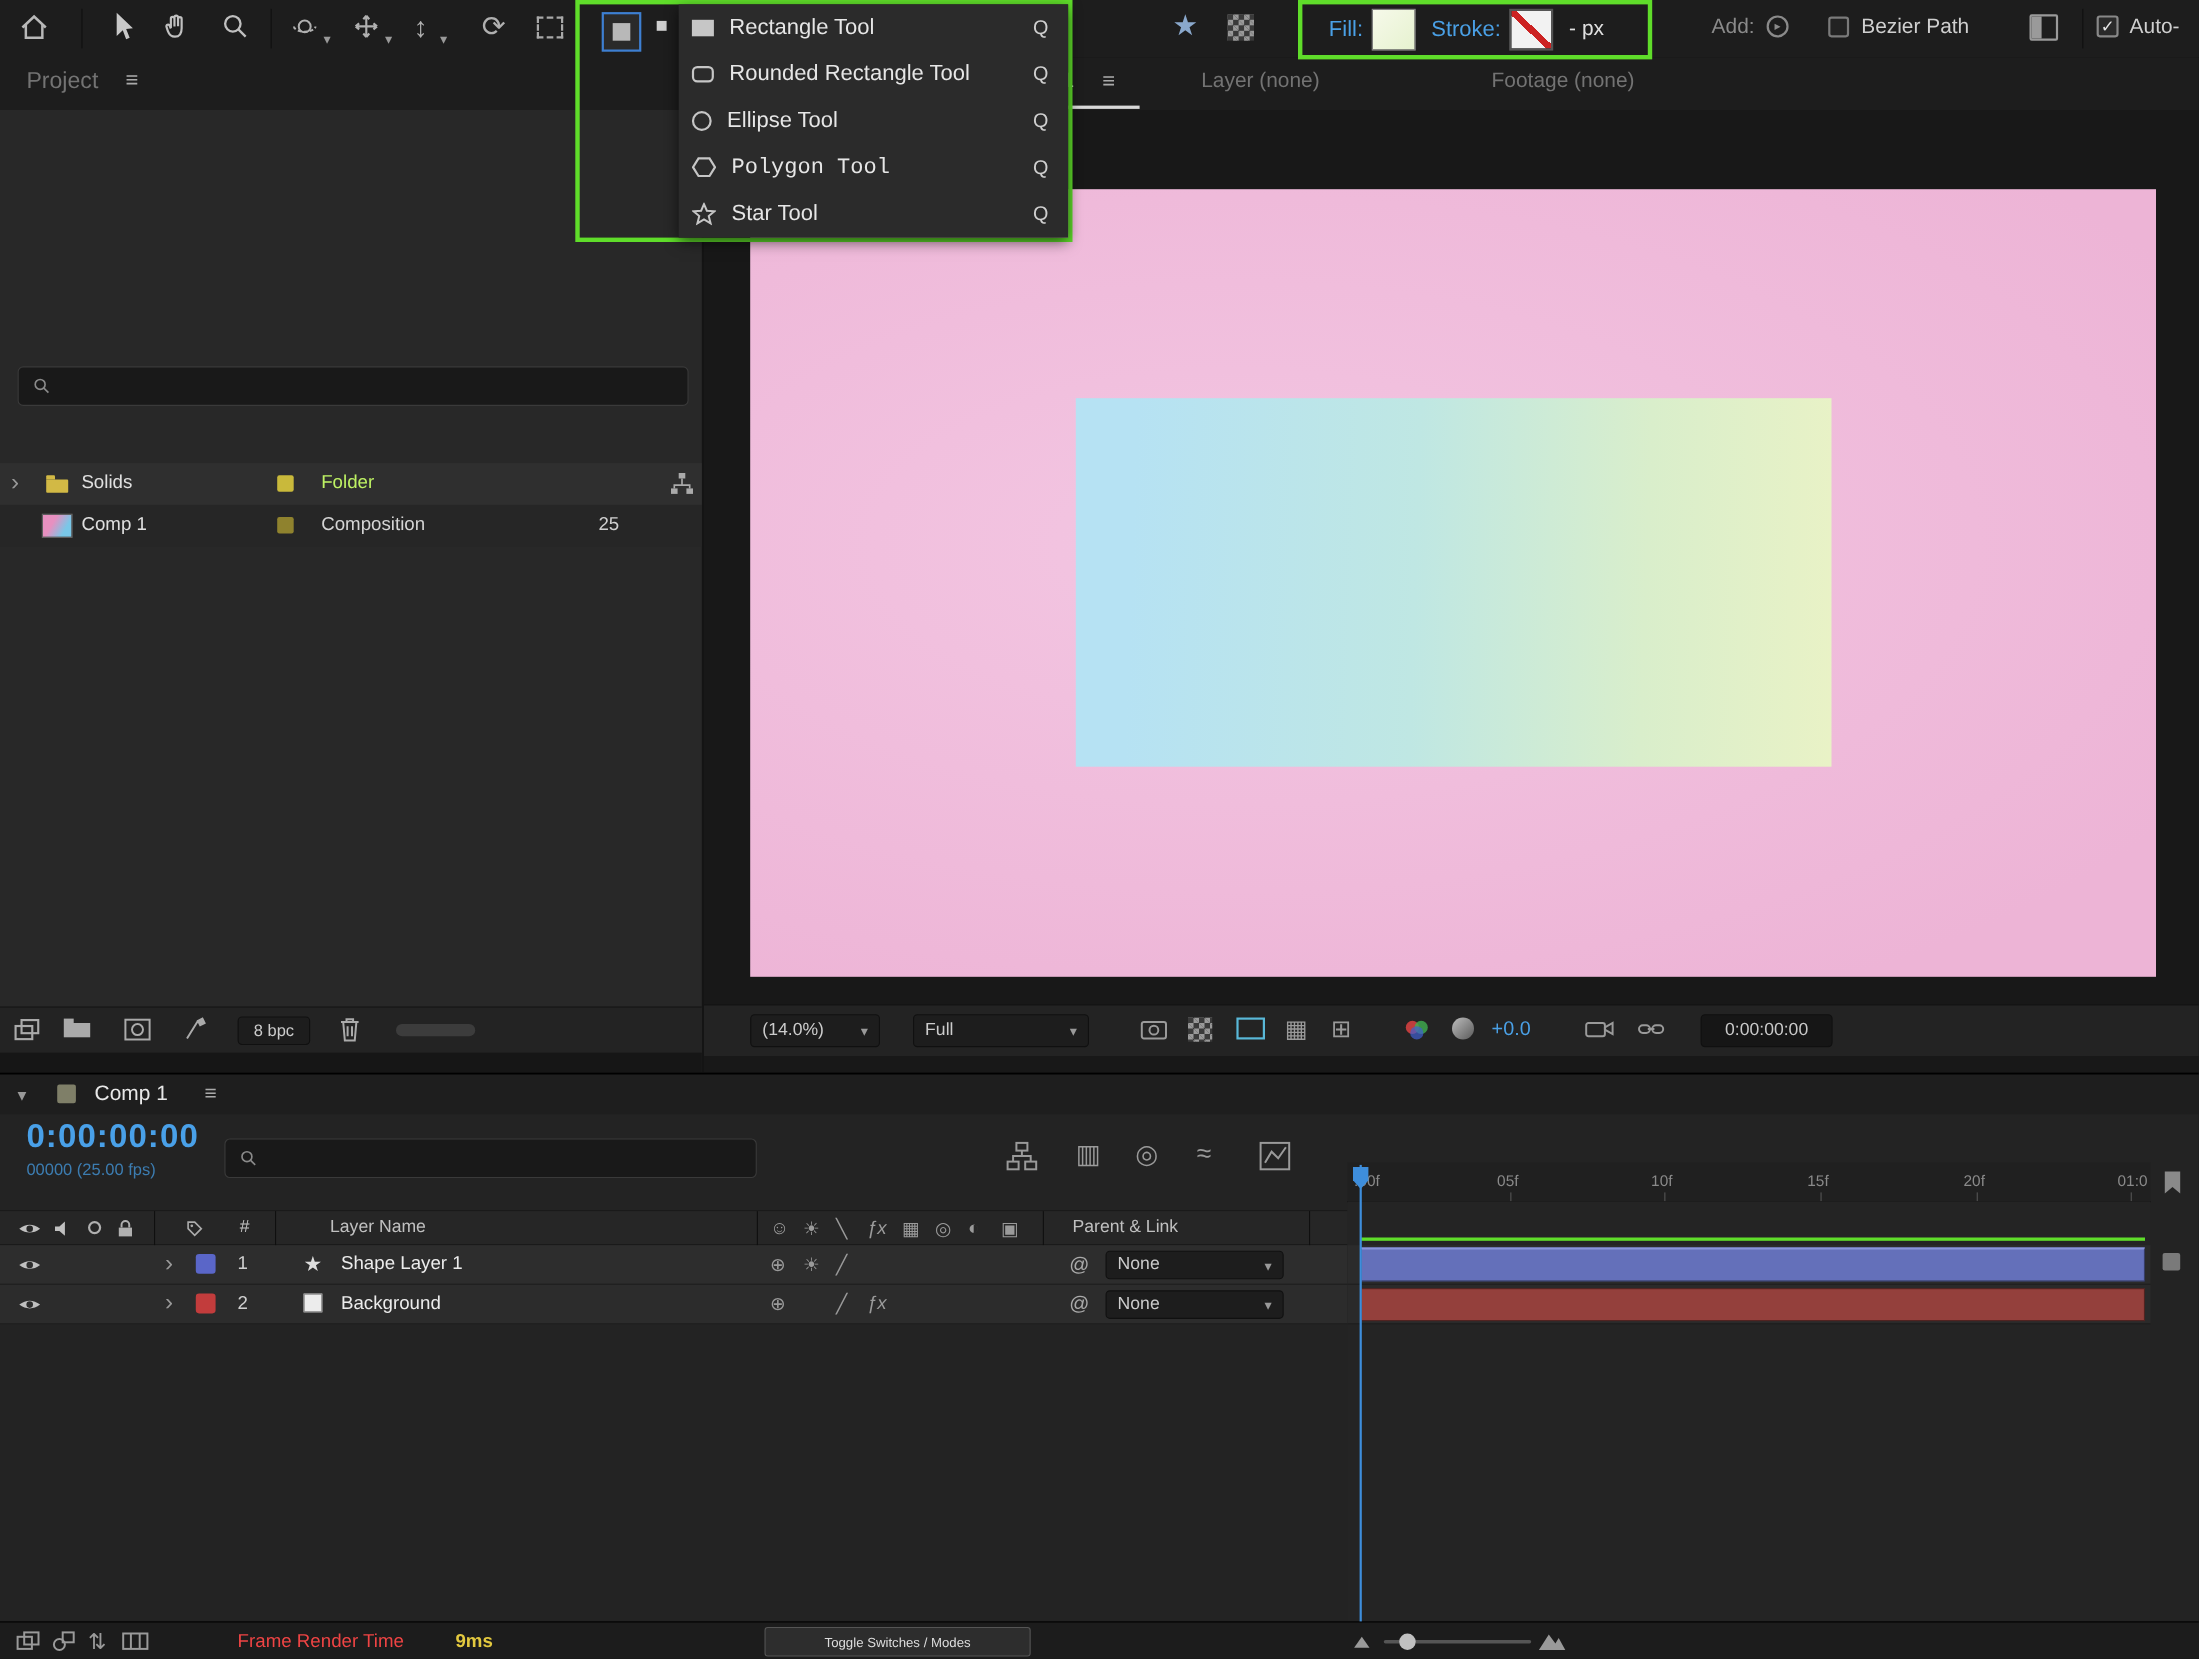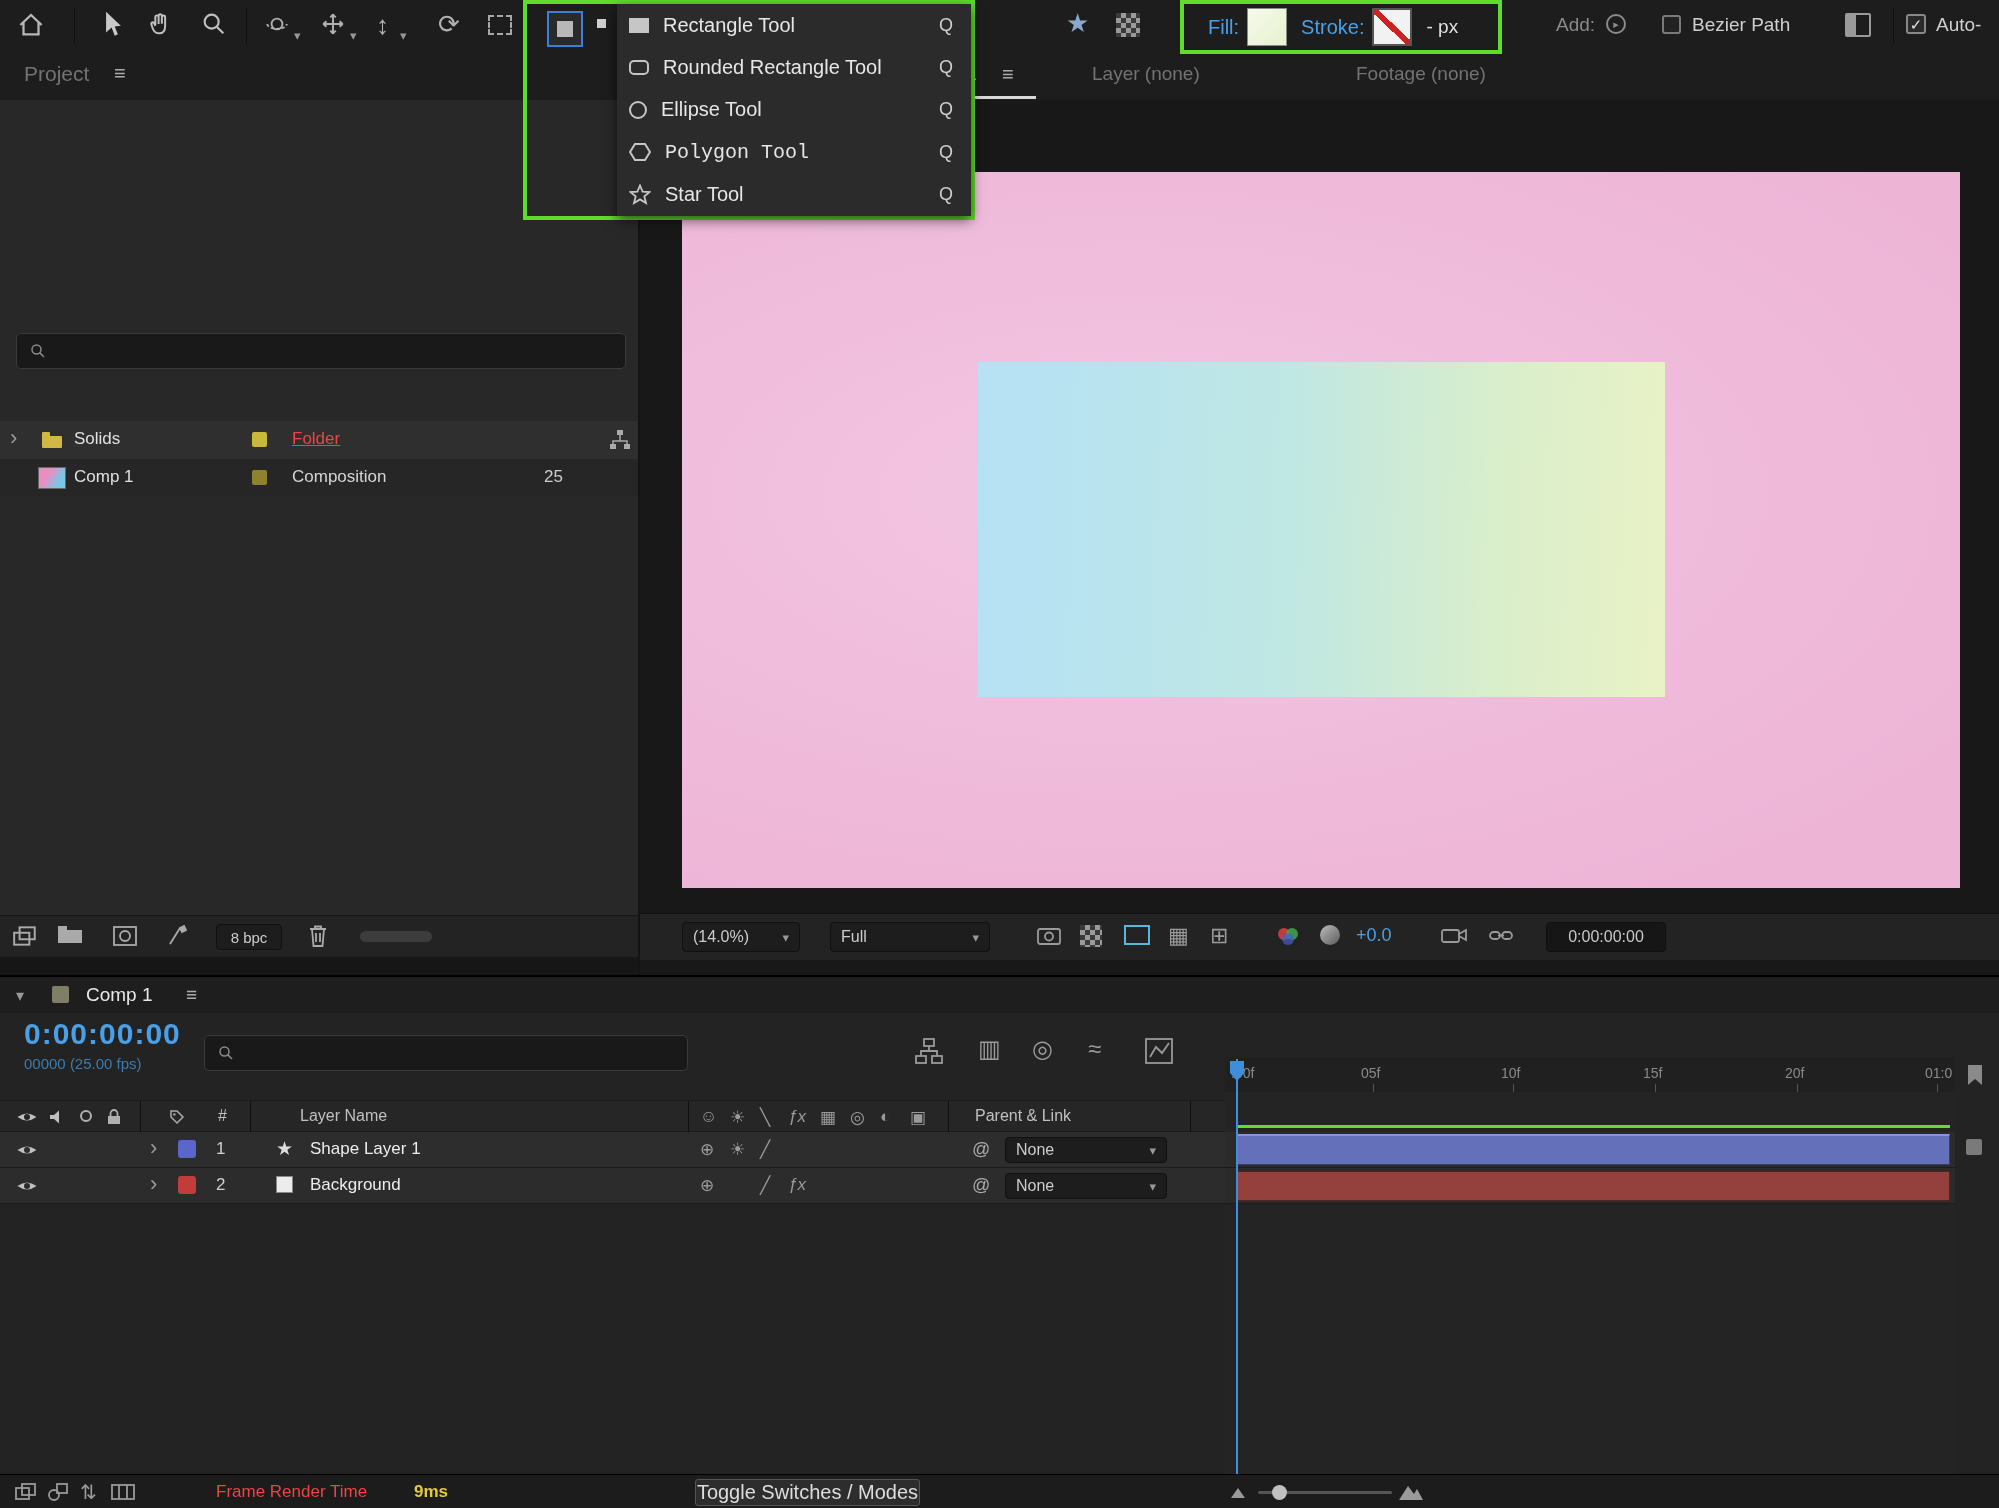--- a/index.html
+++ b/index.html
@@ -149,21 +149,21 @@
 
 
     <div class="abs" style="left:0;top:369px;width:100%;height:38px;background:#2f2f2f;font-size:17px;">
       <span class="abs" style="left:10px;top:4px;font-size:22px;color:#999;">›</span>
       <span class="abs" style="left:42px;top:11px;">
         <span style="display:block;width:8px;height:4px;background:var(--folder_yellow);border-radius:1px 1px 0 0;"></span>
         <span style="display:block;width:20px;height:12px;background:var(--folder_yellow);border-radius:0 1px 1px 1px;"></span>
       </span>
       <span class="abs" style="left:74px;top:8px;color:#e0e0e0;">Solids</span>
       <span class="abs" style="left:252px;top:11px;width:15px;height:15px;background:#c9b93b;border-radius:2px;"></span>
-      <span class="abs" style="left:292px;top:8px;color:#ef4444;text-decoration:underline;">Folder</span>
+      <span class="abs" style="left:292px;top:8px;color:#bef264;">Folder</span>
       <span class="abs" style="left:608px;top:7px;">
           <svg width="24" height="24" viewBox="0 0 24 24" fill="#aaa">
             <rect x="9" y="2" width="6" height="5"></rect>
             <rect x="2" y="16" width="6" height="5"></rect>
             <rect x="16" y="16" width="6" height="5"></rect>
             <path d="M12 7 v4 M5 16 v-3 h14 v3 M12 11 v2" stroke="#aaa" stroke-width="1.5" fill="none"></path>
           </svg>
         </span>
     </div>
 
@@ -451,21 +451,21 @@
         </span>
       <span class="abs" style="left:80px;top:5px;font-size:20px;color:#9a9a9a;">⇅</span>
       <span class="abs" style="left:110px;top:6px;">
           <svg width="26" height="22" viewBox="0 0 26 22" fill="none" stroke="#9a9a9a" stroke-width="1.8">
             <rect x="2" y="4" width="22" height="14"></rect>
             <path d="M9 4 v14 M17 4 v14"></path>
           </svg>
         </span>
       <span class="abs" style="left:216px;top:7px;font-size:17px;color:#ef4444;">Frame Render Time</span>
       <span class="abs" style="left:414px;top:7px;font-size:17px;color:var(--render_yellow);font-weight:bold;">9ms</span>
-      <span class="abs" style="left:695px;top:4px;width:225px;height:27px;background:#2d2d2d;border:1px solid #555;border-radius:3px;box-sizing:border-box;display:flex;align-items:center;justify-content:center;font-size:20px;color:#ddd;">Toggle Switches / Modes</span>
+      <span class="abs" style="left:695px;top:4px;width:242px;height:27px;background:#2d2d2d;border:1px solid #555;border-radius:3px;box-sizing:border-box;display:flex;align-items:center;justify-content:center;font-size:12px;color:#ddd;">Toggle Switches / Modes</span>
       <span class="abs" style="left:1230px;top:10px;">
           <svg width="16" height="14" viewBox="0 0 16 14">
             <path d="M1 13 L8 3 L15 13 Z" fill="#9a9a9a"></path>
           </svg>
         </span>
       <span class="abs" style="left:1258px;top:16px;width:134px;height:3px;background:#555;border-radius:2px;"></span>
       <span class="abs" style="left:1272px;top:10px;width:15px;height:15px;background:#c0c0c0;border-radius:50%;"></span>
       <span class="abs" style="left:1398px;top:6px;">
           <svg width="26" height="20" viewBox="0 0 26 20">
             <path d="M1 19 L10 5 L16 13 L19 8 L25 19 Z" fill="#9a9a9a"></path>

